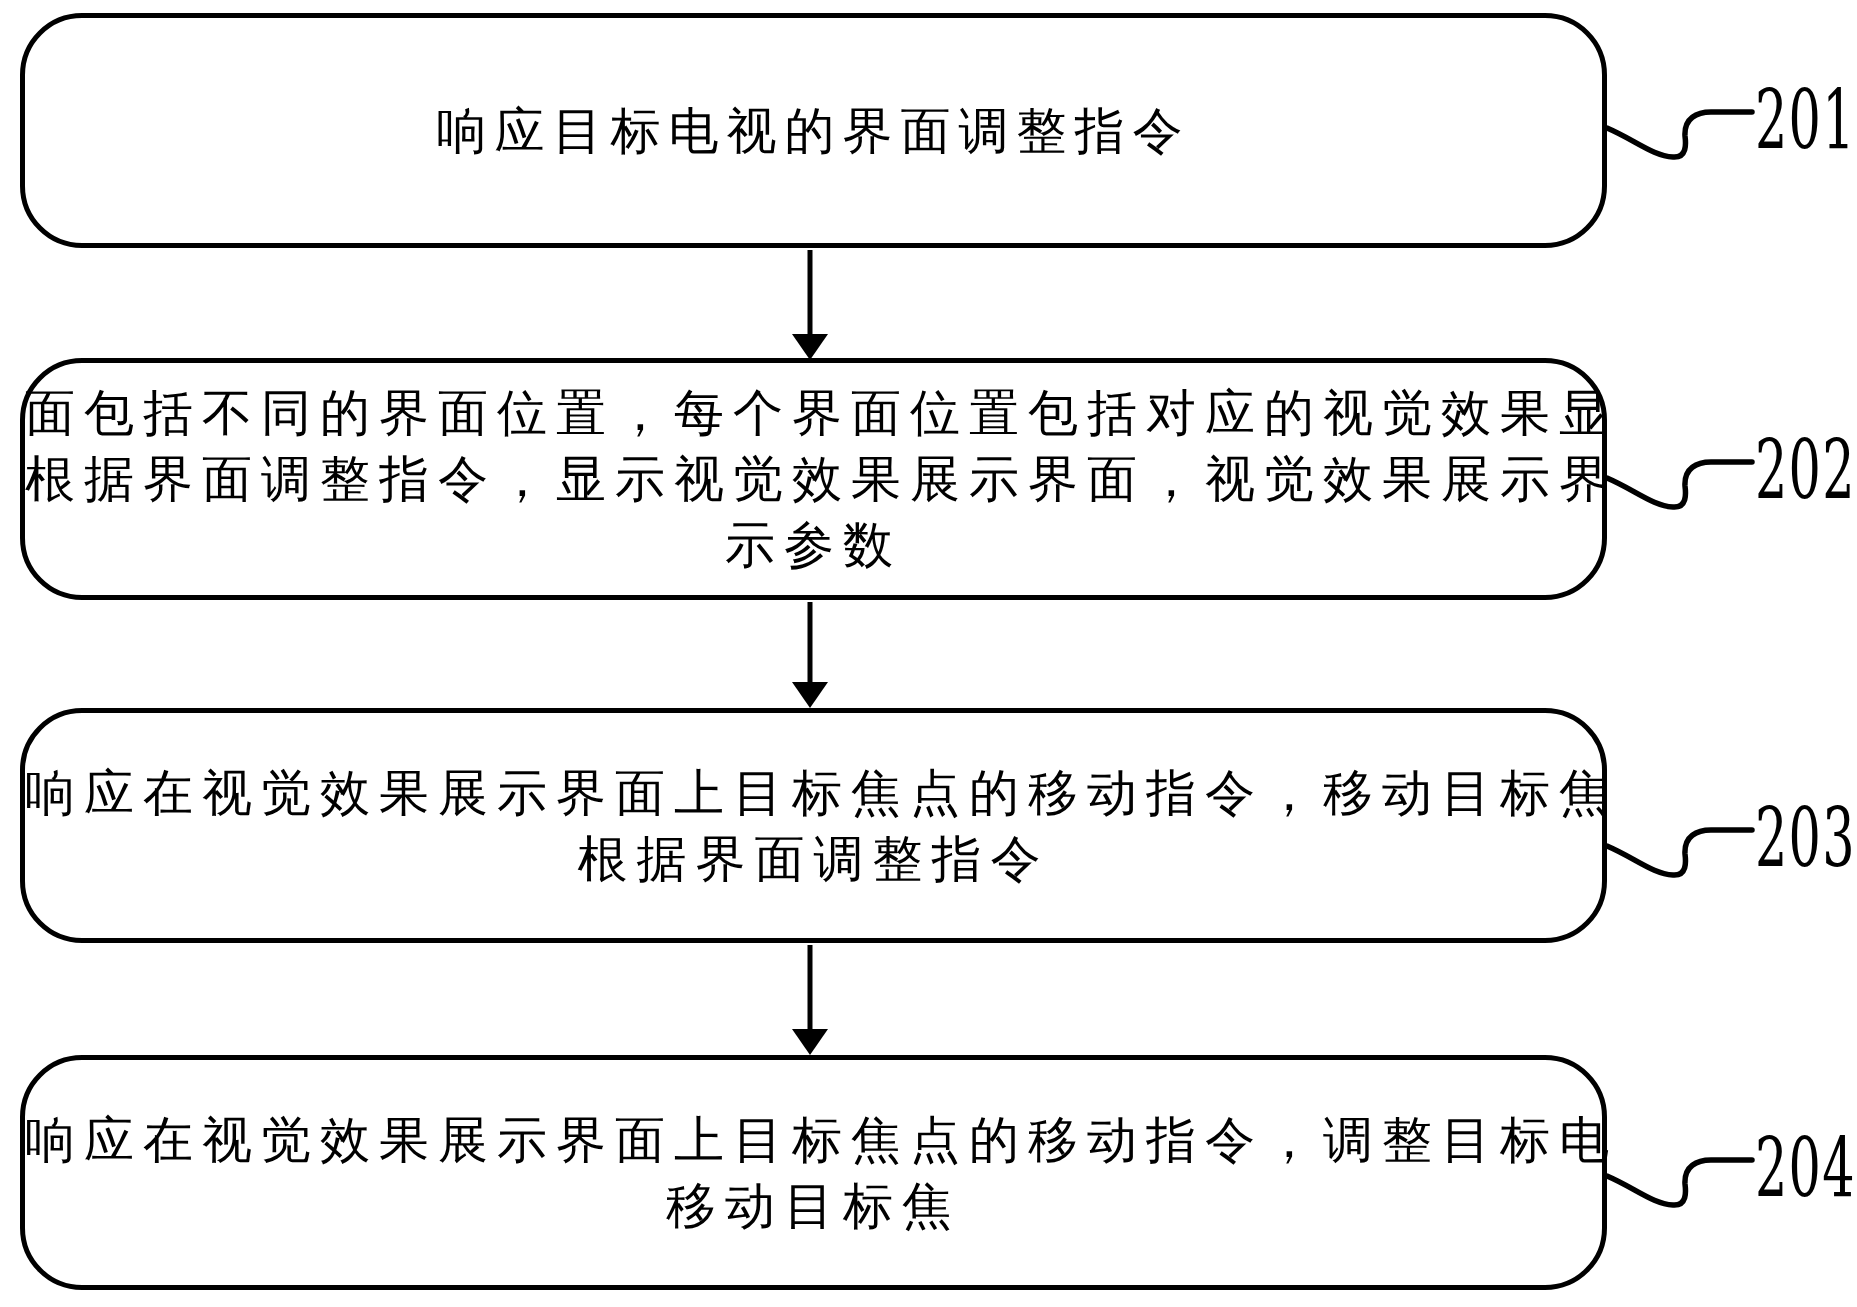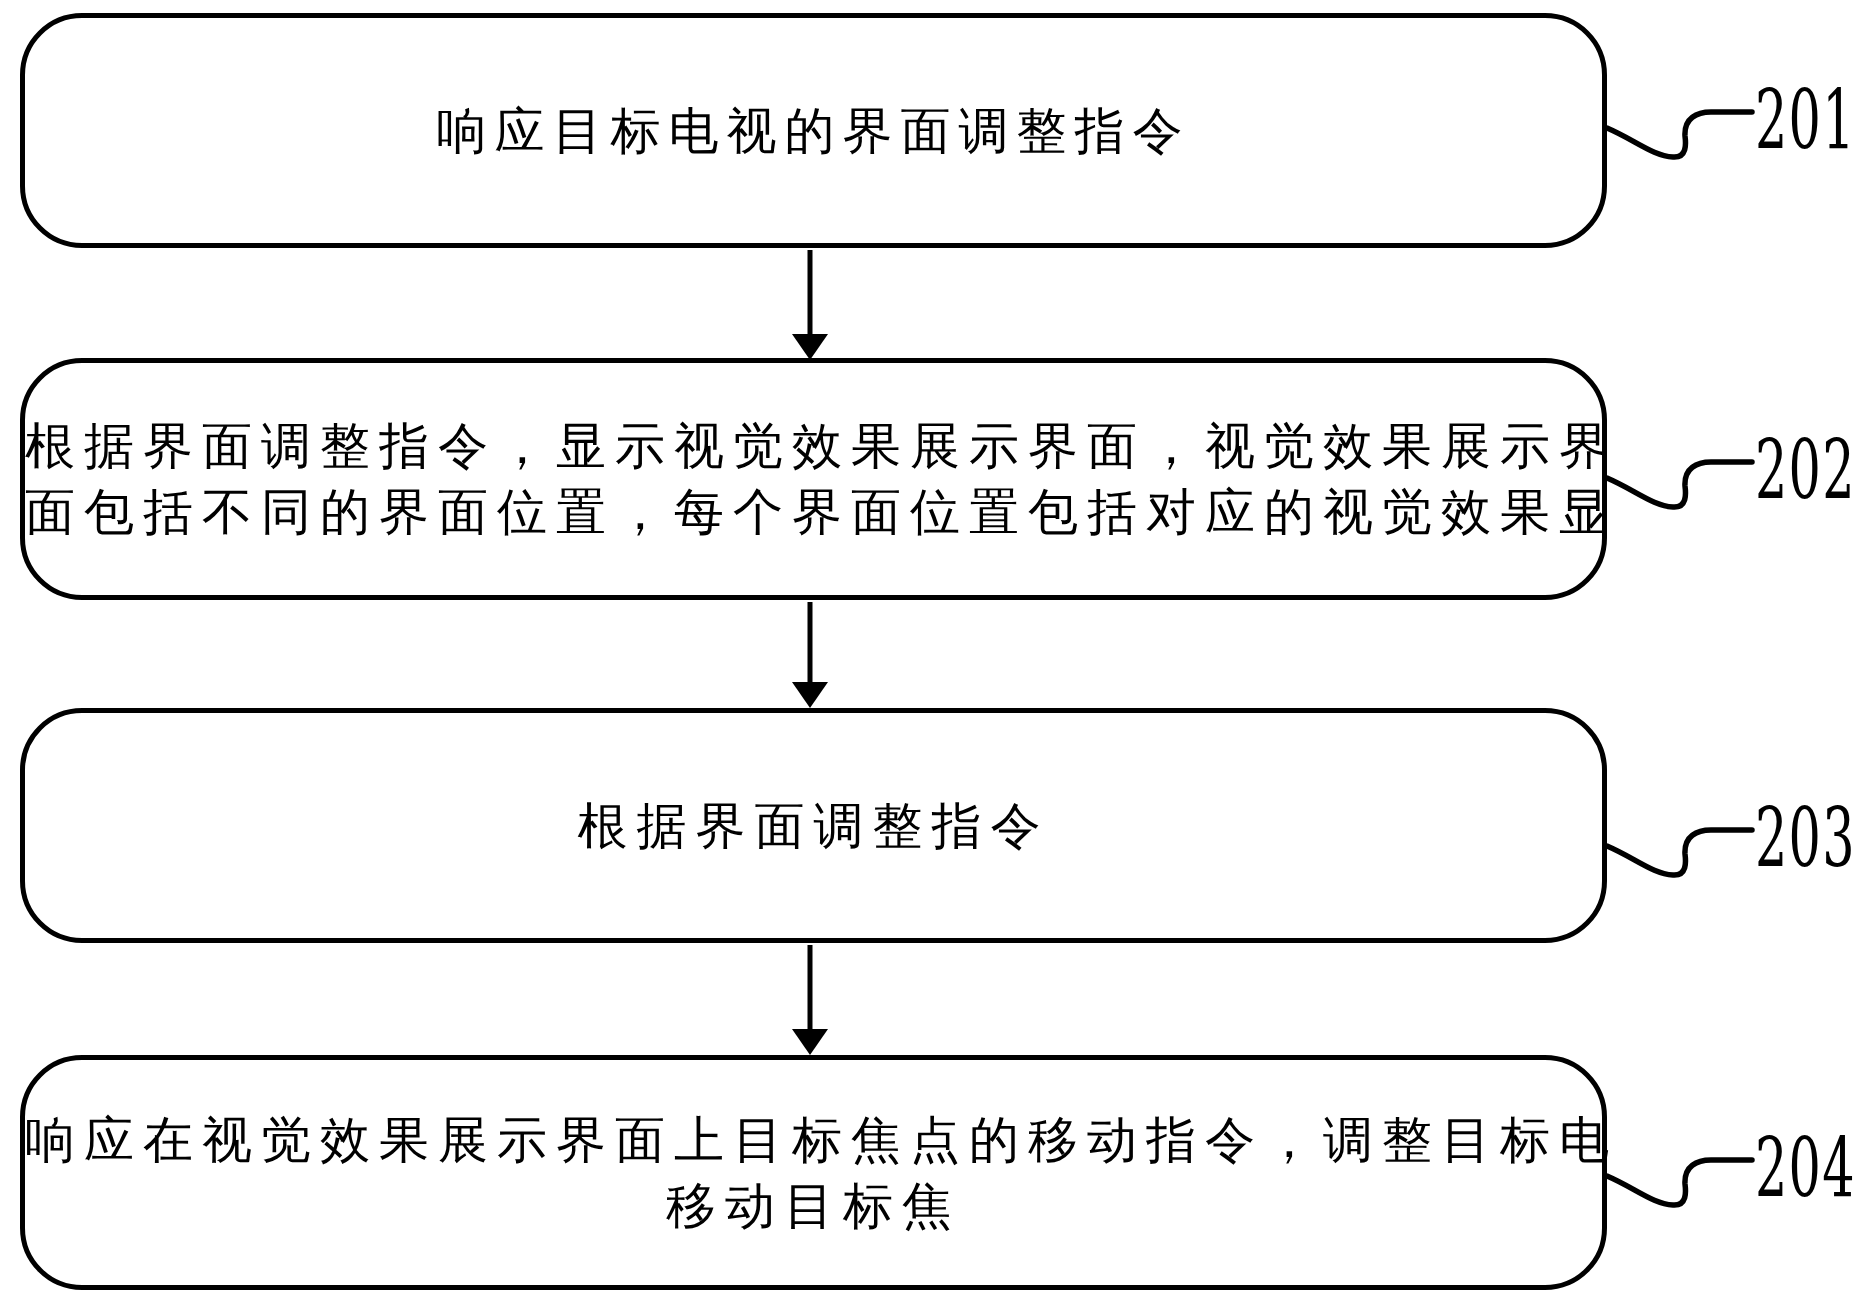--- a/index.html
+++ b/index.html
@@ -86,32 +86,34 @@
     </div>
   </div>
 
   <div class="arrow" style="left:810px;top:250px;height:110px;">
     <div class="shaft" style="height:88px;"></div>
     <div class="head"></div>
   </div>
 
   <div class="flow-box" style="top:358px;height:242px;">
     <div class="box-text">
+      <span class="box-line">面包括不同的界面位置，每个界面位置包括对应的视觉效果显</span>
       <span class="box-line">根据界面调整指令，显示视觉效果展示界面，视觉效果展示界</span>
-      <span class="box-line">面包括不同的界面位置，每个界面位置包括对应的视觉效果显</span>
+      <span class="box-line">示参数</span>
     </div>
   </div>
 
   <div class="arrow" style="left:810px;top:602px;height:106px;">
     <div class="shaft" style="height:84px;"></div>
     <div class="head"></div>
   </div>
 
   <div class="flow-box" style="top:708px;height:235px;">
     <div class="box-text">
+      <span class="box-line">响应在视觉效果展示界面上目标焦点的移动指令，移动目标焦</span>
       <span class="box-line">根据界面调整指令</span>
     </div>
   </div>
 
   <div class="arrow" style="left:810px;top:945px;height:110px;">
     <div class="shaft" style="height:88px;"></div>
     <div class="head"></div>
   </div>
 
   <div class="flow-box" style="top:1055px;height:235px;">

